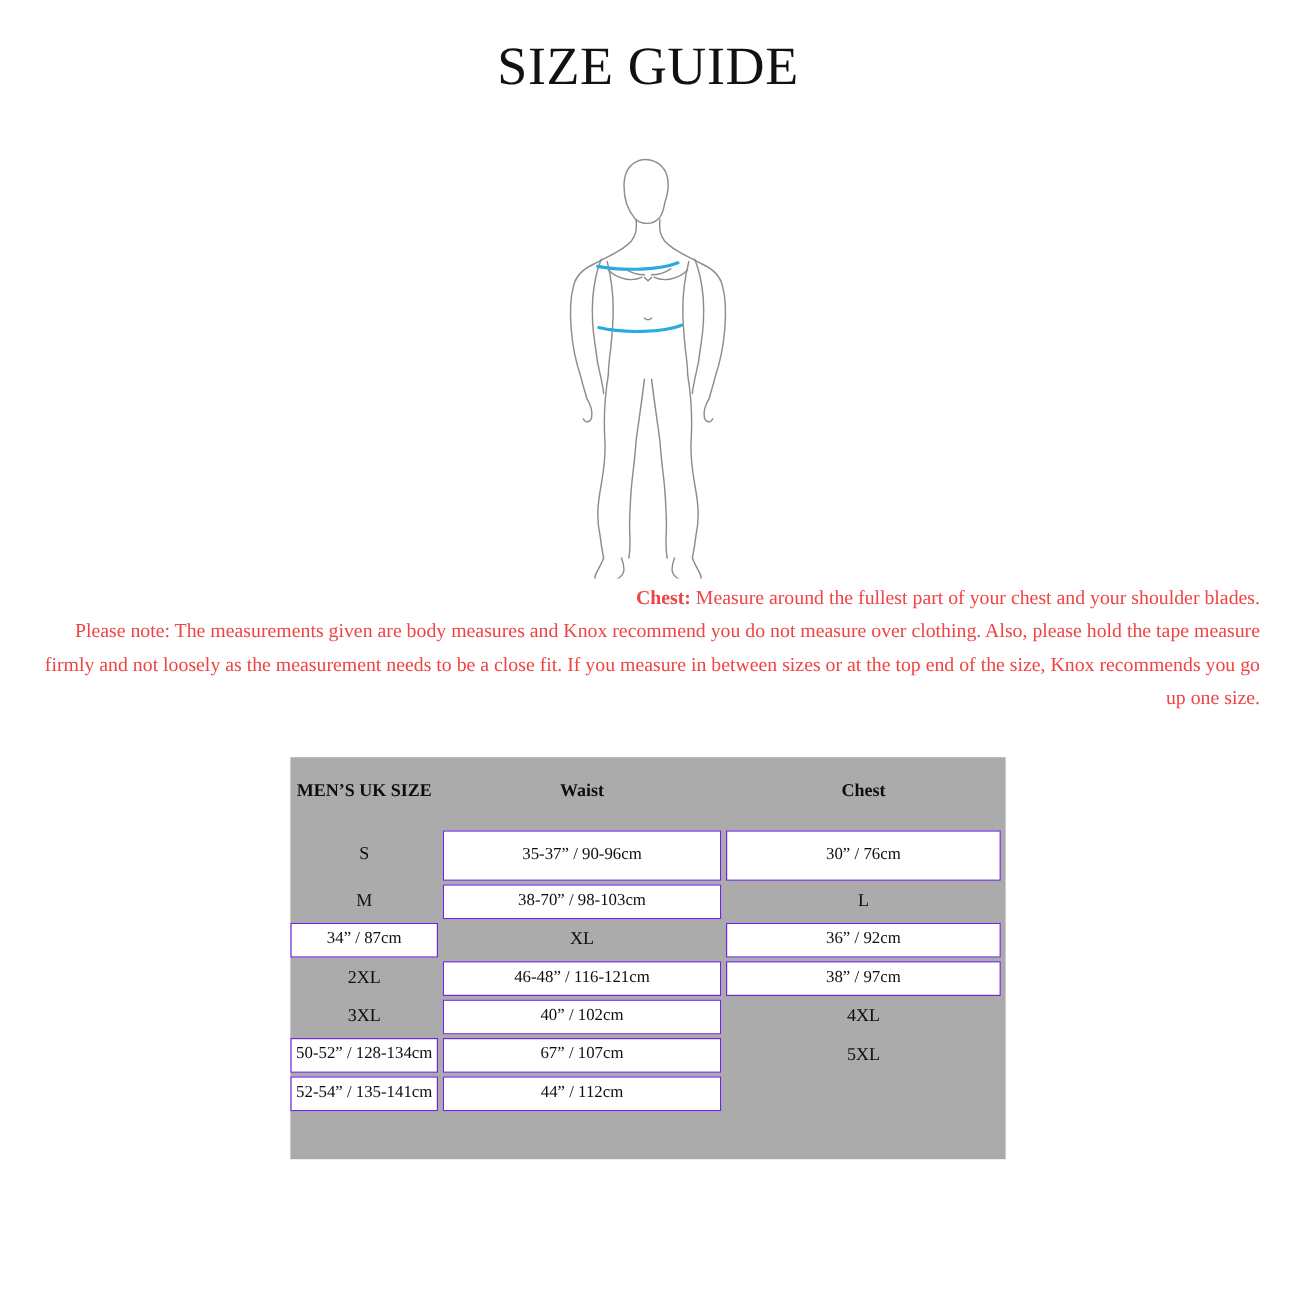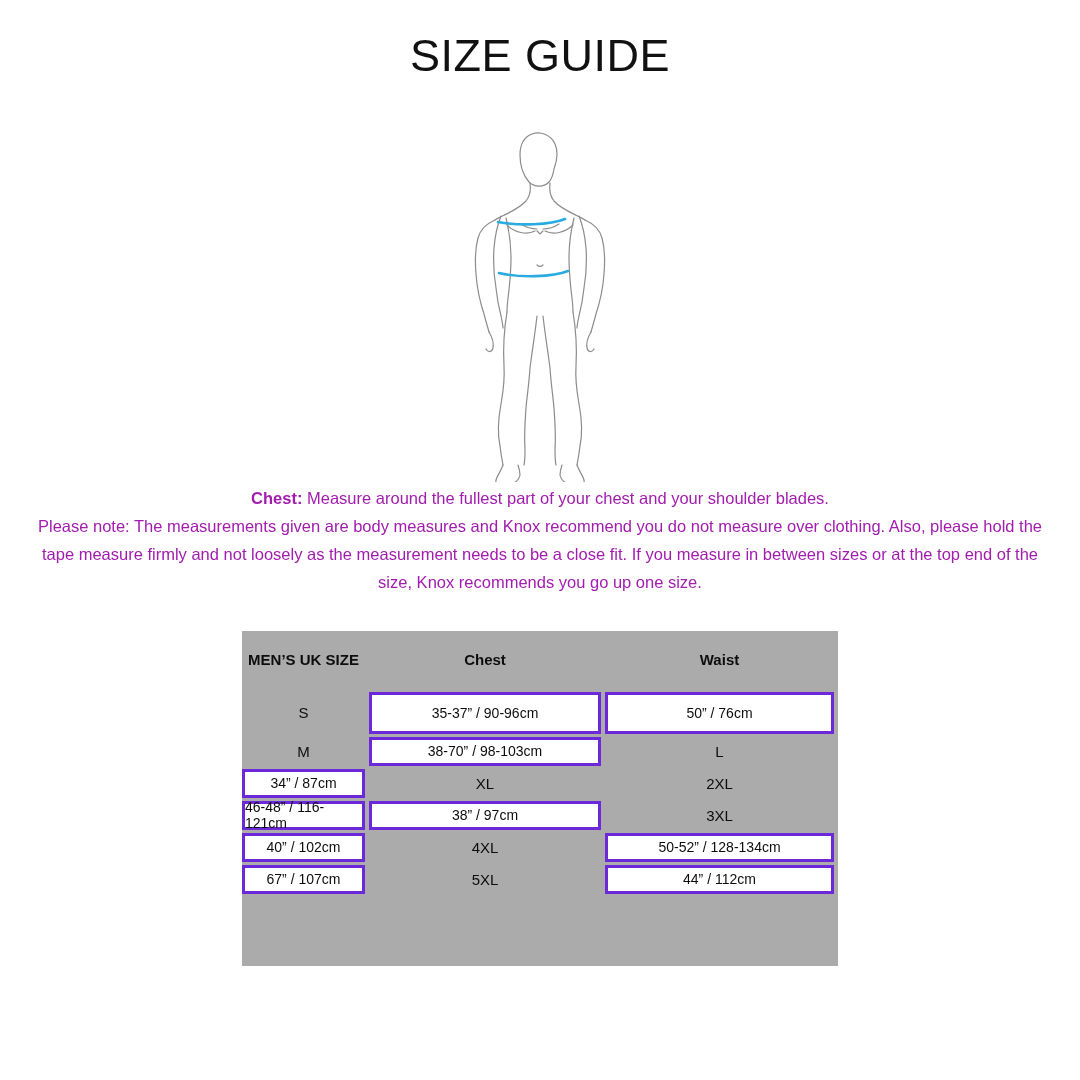--- a/index.html
+++ b/index.html
@@ -1,32 +1,32 @@
 <!DOCTYPE html>
 <html><head>
 <meta charset="utf-8">
 <style>
   * { margin:0; padding:0; box-sizing:border-box; }
   html,body { background:#ffffff; }
   .page {
     width:1080px; height:1080px; position:relative; overflow:hidden;
     background:#ffffff; color:#000;
-    font-family:Liberation Sans, sans-serif;
+    font-family:Liberation Serif, serif;
   }
   .page-title {
     padding-top:30px; text-align:center;
     font-size:45px; font-weight:400; letter-spacing:0.5px; color:#111;
     line-height:1.15;
   }
   .figure-wrap { width:150px; margin:50px auto 0; }
   .figure-wrap svg { display:block; }
 
   .instructions {
-    width:1020px; margin:2px auto 0; text-align:center;
-    font-size:16.5px; line-height:28px; color:#a21caf;
+    width:1020px; margin:2px auto 0; text-align:right;
+    font-size:16.5px; line-height:28px; color:#ef4444;
   }
   .instructions p { margin:0; }
   .instructions strong { font-weight:700; }
 
   .size-table {
     width:596px; margin:35px auto 0;
     background:#ababab;
     display:grid;
     grid-template-columns:123px 232px 229px;
     grid-template-rows:58px 42px repeat(7, 29px);
@@ -35,21 +35,21 @@
   }
   .th {
     display:flex; align-items:center; justify-content:center;
     font-size:15px; font-weight:700; color:#0d0d0d;
   }
   .cell-size {
     display:flex; align-items:center; justify-content:center;
     font-size:15px; font-weight:400; color:#0d0d0d;
   }
   .cell-val {
-    background:#ffffff; border:3px solid #6d28d9;
+    background:#ffffff; border:1px solid #6d28d9;
     display:flex; align-items:center; justify-content:center;
     font-size:14px; font-weight:400; color:#0d0d0d;
   }
 </style>
 </head>
 <body>
 
 <div class="page">
 
   <h1 class="page-title">SIZE GUIDE</h1>
@@ -100,43 +100,45 @@
     </svg>
   </div>
 
   <div class="instructions">
     <p><strong>Chest:</strong> <span>Measure around the fullest part of your chest and your shoulder blades.</span></p>
     <p>Please note: The measurements given are body measures and Knox recommend you do not measure over clothing. Also, please hold the tape measure firmly and not loosely as the measurement needs to be a close fit. If you measure in between sizes or at the top end of the size, Knox recommends you go up one size.</p>
   </div>
 
   <div class="size-table" style="background-color: rgb(171, 171, 171);">
     <div class="th">MEN’S UK SIZE</div>
+    <div class="th">Waist</div>
     <div class="th">Chest</div>
-    <div class="th">Waist</div>
 
     <div class="cell-size">S</div>
     <div class="cell-val">35-37” / 90-96cm</div>
-    <div class="cell-val">50” / 76cm</div>
+    <div class="cell-val">30” / 76cm</div>
 
     <div class="cell-size">M</div>
     <div class="cell-val">38-70” / 98-103cm</div>
 
     <div class="cell-size">L</div>
     <div class="cell-val">34” / 87cm</div>
 
     <div class="cell-size">XL</div>
+    <div class="cell-val">36” / 92cm</div>
 
     <div class="cell-size">2XL</div>
     <div class="cell-val">46-48” / 116-121cm</div>
     <div class="cell-val">38” / 97cm</div>
 
     <div class="cell-size">3XL</div>
     <div class="cell-val">40” / 102cm</div>
 
     <div class="cell-size">4XL</div>
     <div class="cell-val">50-52” / 128-134cm</div>
     <div class="cell-val">67” / 107cm</div>
 
     <div class="cell-size">5XL</div>
+    <div class="cell-val">52-54” / 135-141cm</div>
     <div class="cell-val">44” / 112cm</div>
   </div>
 
 </div>
 
 </body></html>

